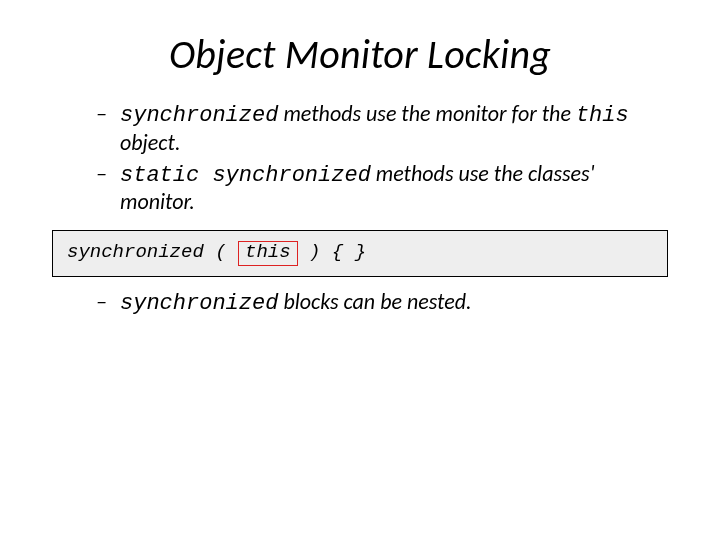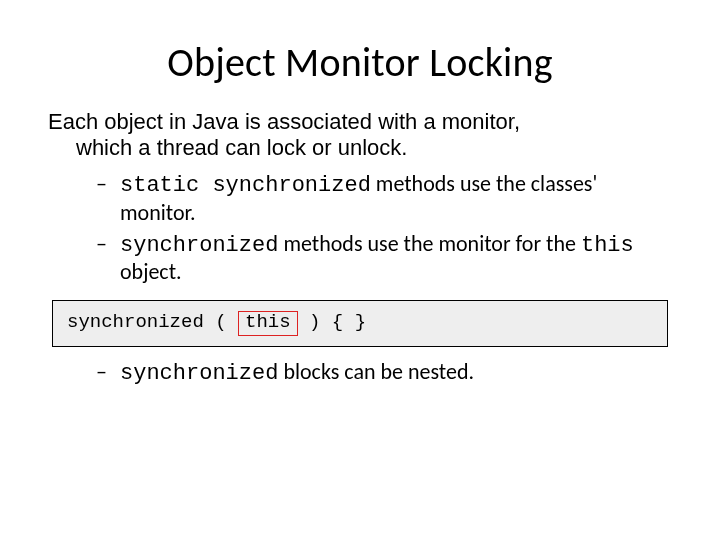--- a/index.html
+++ b/index.html
@@ -6,21 +6,22 @@
     margin: 0;
     padding: 0;
     width: 720px;
     height: 540px;
     background: #fff;
     font-family: Calibri, "Segoe UI", Arial, sans-serif;
     color: #000;
   }
   .slide {
     box-sizing: border-box;
-    padding: 32px 48px 0 48px;
+    padding: 24px 48px 0 48px;
+    font-style: italic;
   }
   .title {
     text-align: center;
     font-size: 40px;
     font-weight: 400;
     margin: 6px 0 22px 0;
     letter-spacing: 0.2px;
   }
   .intro {
     font-family: Arial, Helvetica, sans-serif;
@@ -69,31 +70,27 @@
     line-height: 1.15;
   }
 </style>
 </head>
 <body>
 
 <div class="slide">
 
   <h1 class="title">Object Monitor Locking</h1>
 
-  <p class="intro">
-    <span>Each object in Java is associated with a monitor,</span><br>
-    <span class="line2">which a thread can lock or unlock.</span>
-  </p>
 
   <ul class="bullets">
     <li>
-      <span class="mono">static synchronized</span><span> methods use the classes' monitor.</span>
+      <span class="mono">synchronized</span><span> methods use the monitor for the </span><span class="mono">this</span><span> object.</span>
     </li>
     <li>
-      <span class="mono">synchronized</span><span> methods use the monitor for the </span><span class="mono">this</span><span> object.</span>
+      <span class="mono">static synchronized</span><span> methods use the classes' monitor.</span>
     </li>
   </ul>
 
   <div class="codebox"><span>synchronized ( </span><span class="hl">this</span><span> ) { }</span></div>
 
   <ul class="bullets">
     <li>
       <span class="mono">synchronized</span><span> blocks can be nested.</span>
     </li>
   </ul>

